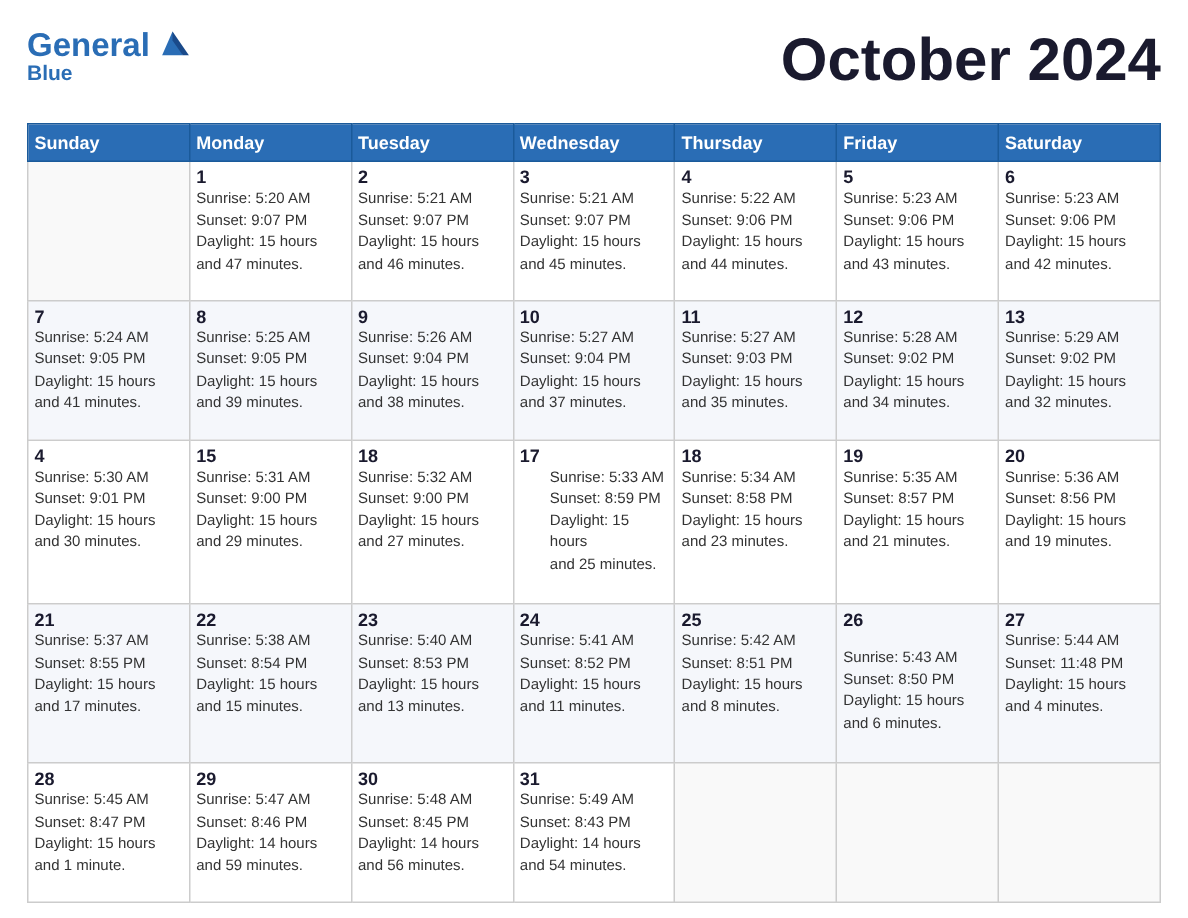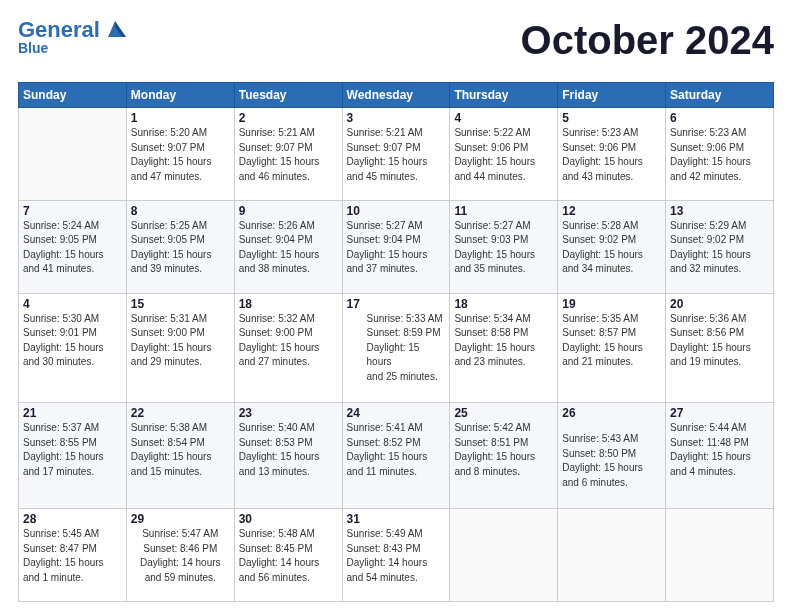--- a/index.html
+++ b/index.html
@@ -334,21 +334,21 @@
         <tr>
           <td>
             <div class="day-num">28</div>
             <div class="day-info" style="white-space: pre-line;">Sunrise: 5:45 AM
 Sunset: 8:47 PM
 Daylight: 15 hours
 and 1 minute.</div>
           </td>
           <td>
             <div class="day-num">29</div>
-            <div class="day-info" style="white-space: pre-line; text-align: center;">Sunrise: 5:47 AM
+            <div class="day-info" style="white-space: pre-line;">Sunrise: 5:47 AM
 Sunset: 8:46 PM
 Daylight: 14 hours
 and 59 minutes.</div>
           </td>
           <td>
             <div class="day-num">30</div>
             <div class="day-info" style="white-space: pre-line;">Sunrise: 5:48 AM
 Sunset: 8:45 PM
 Daylight: 14 hours
 and 56 minutes.</div>

